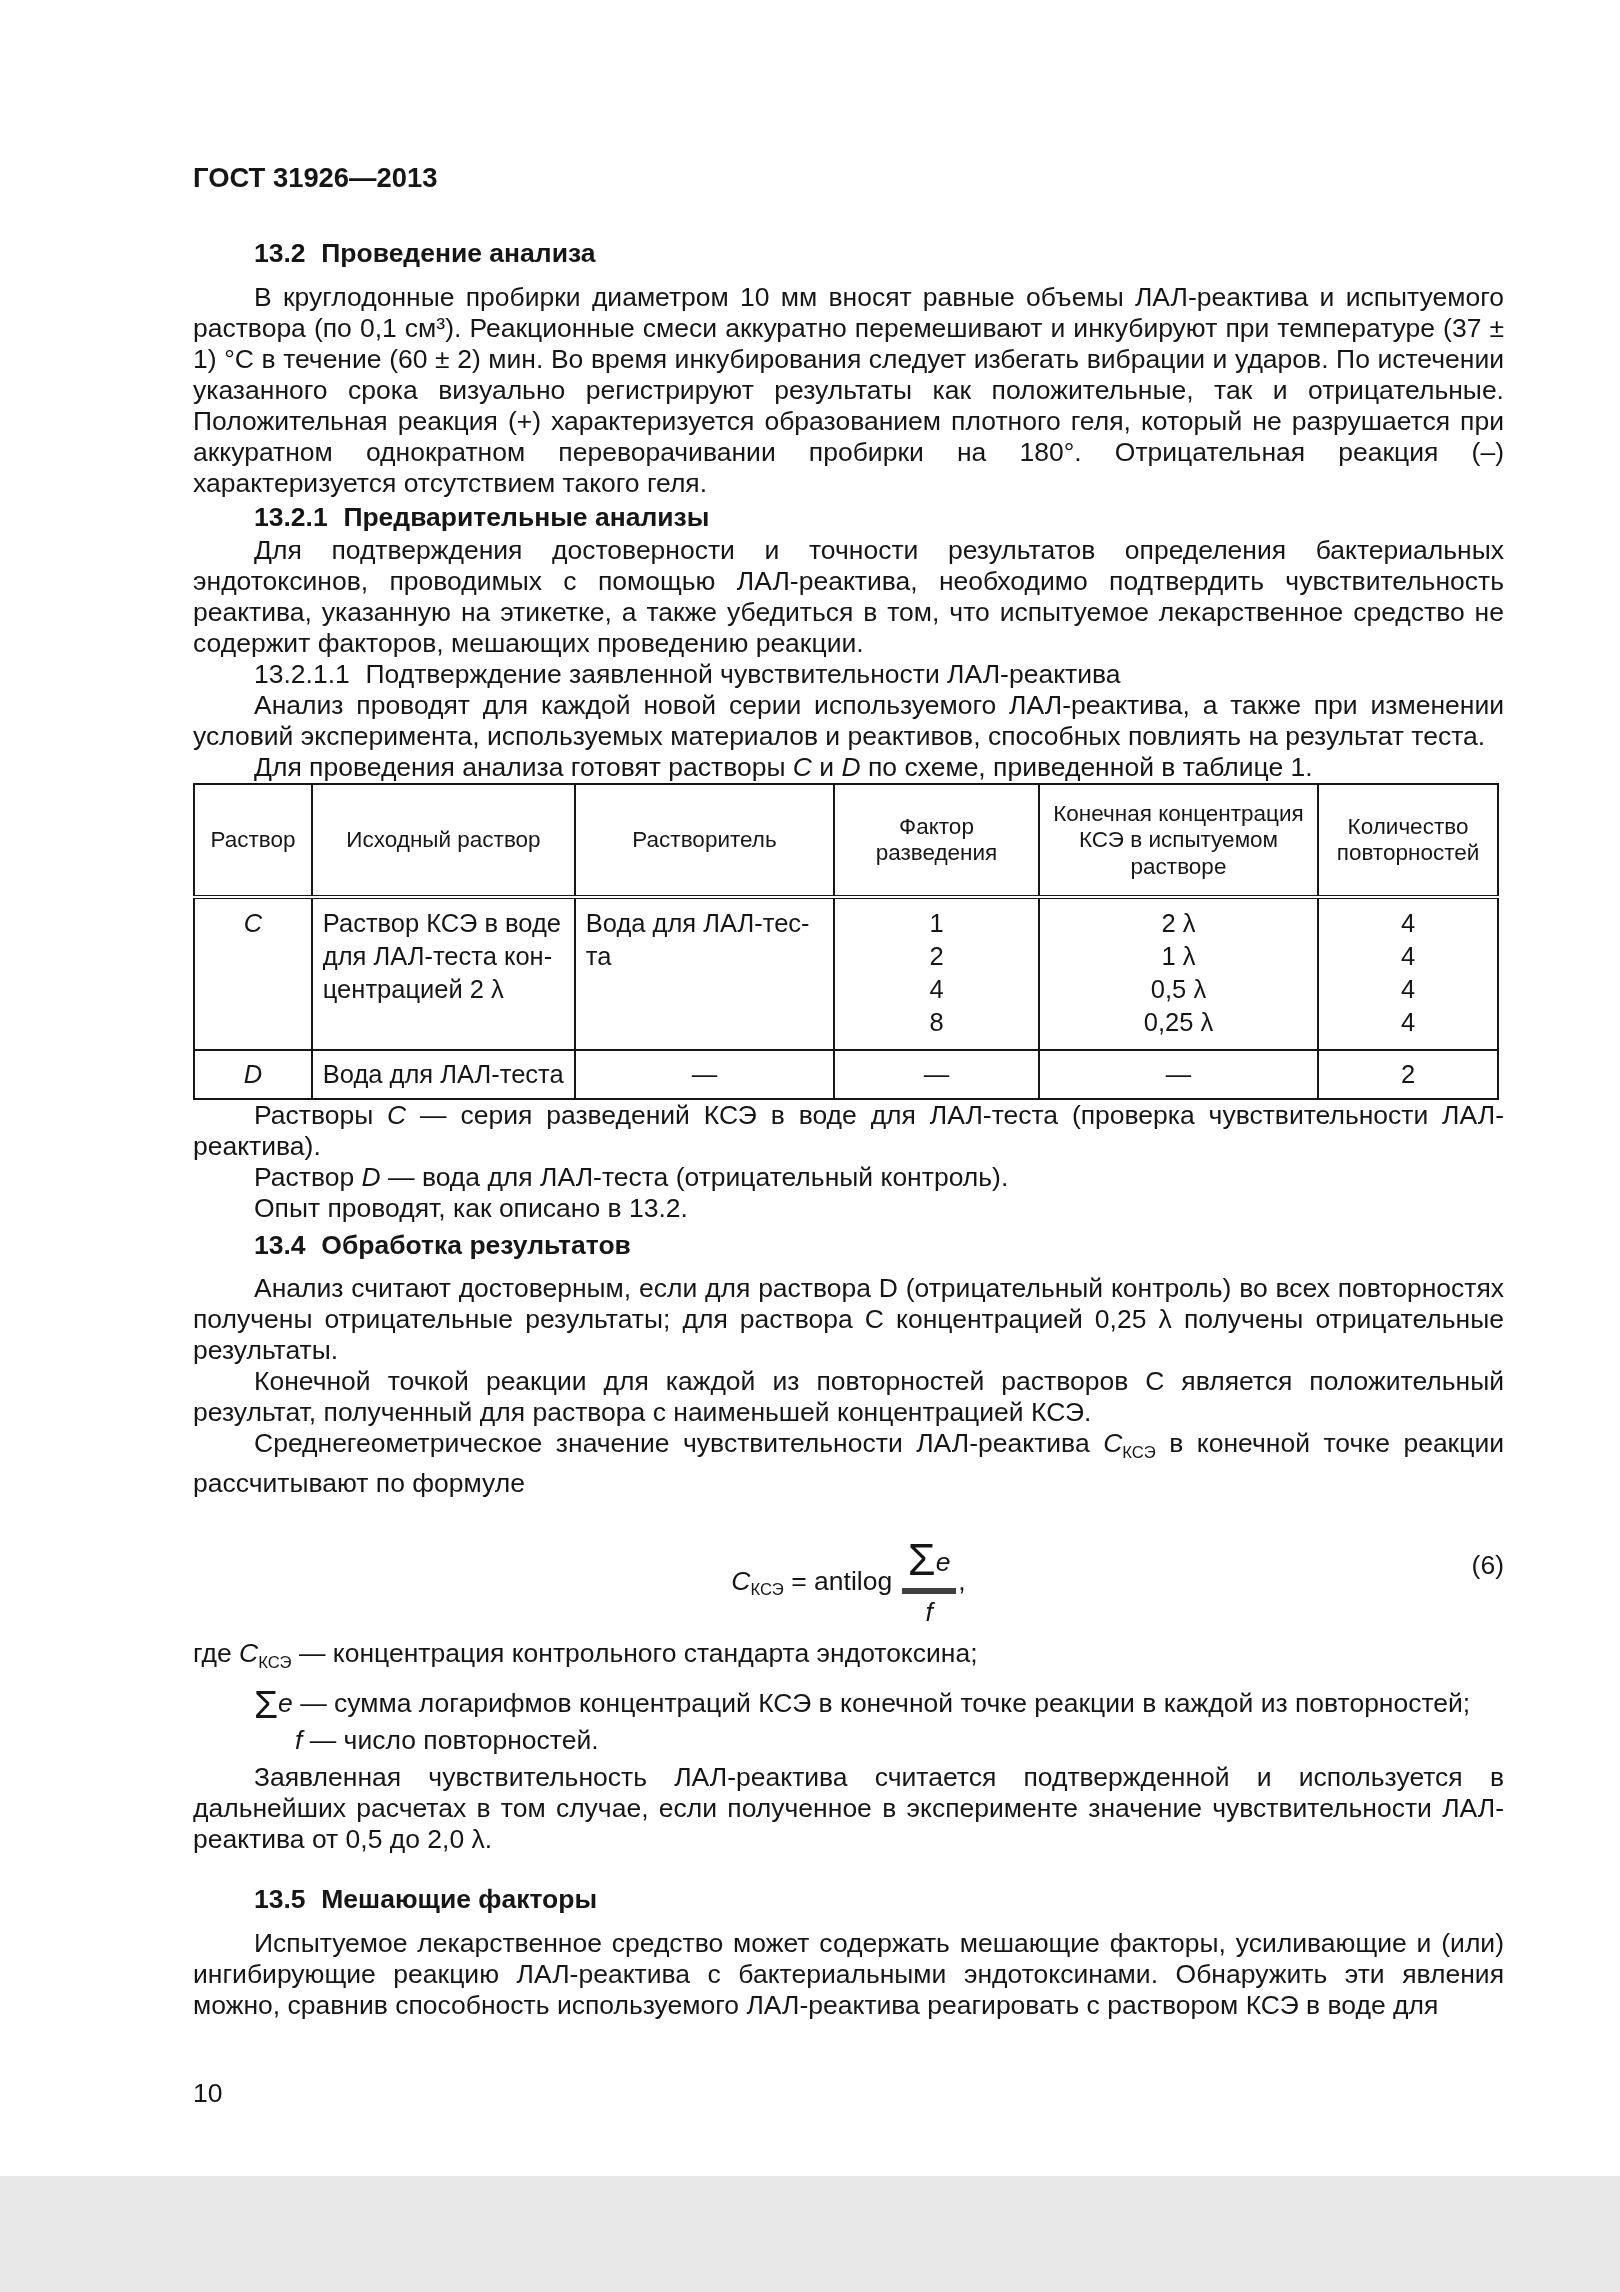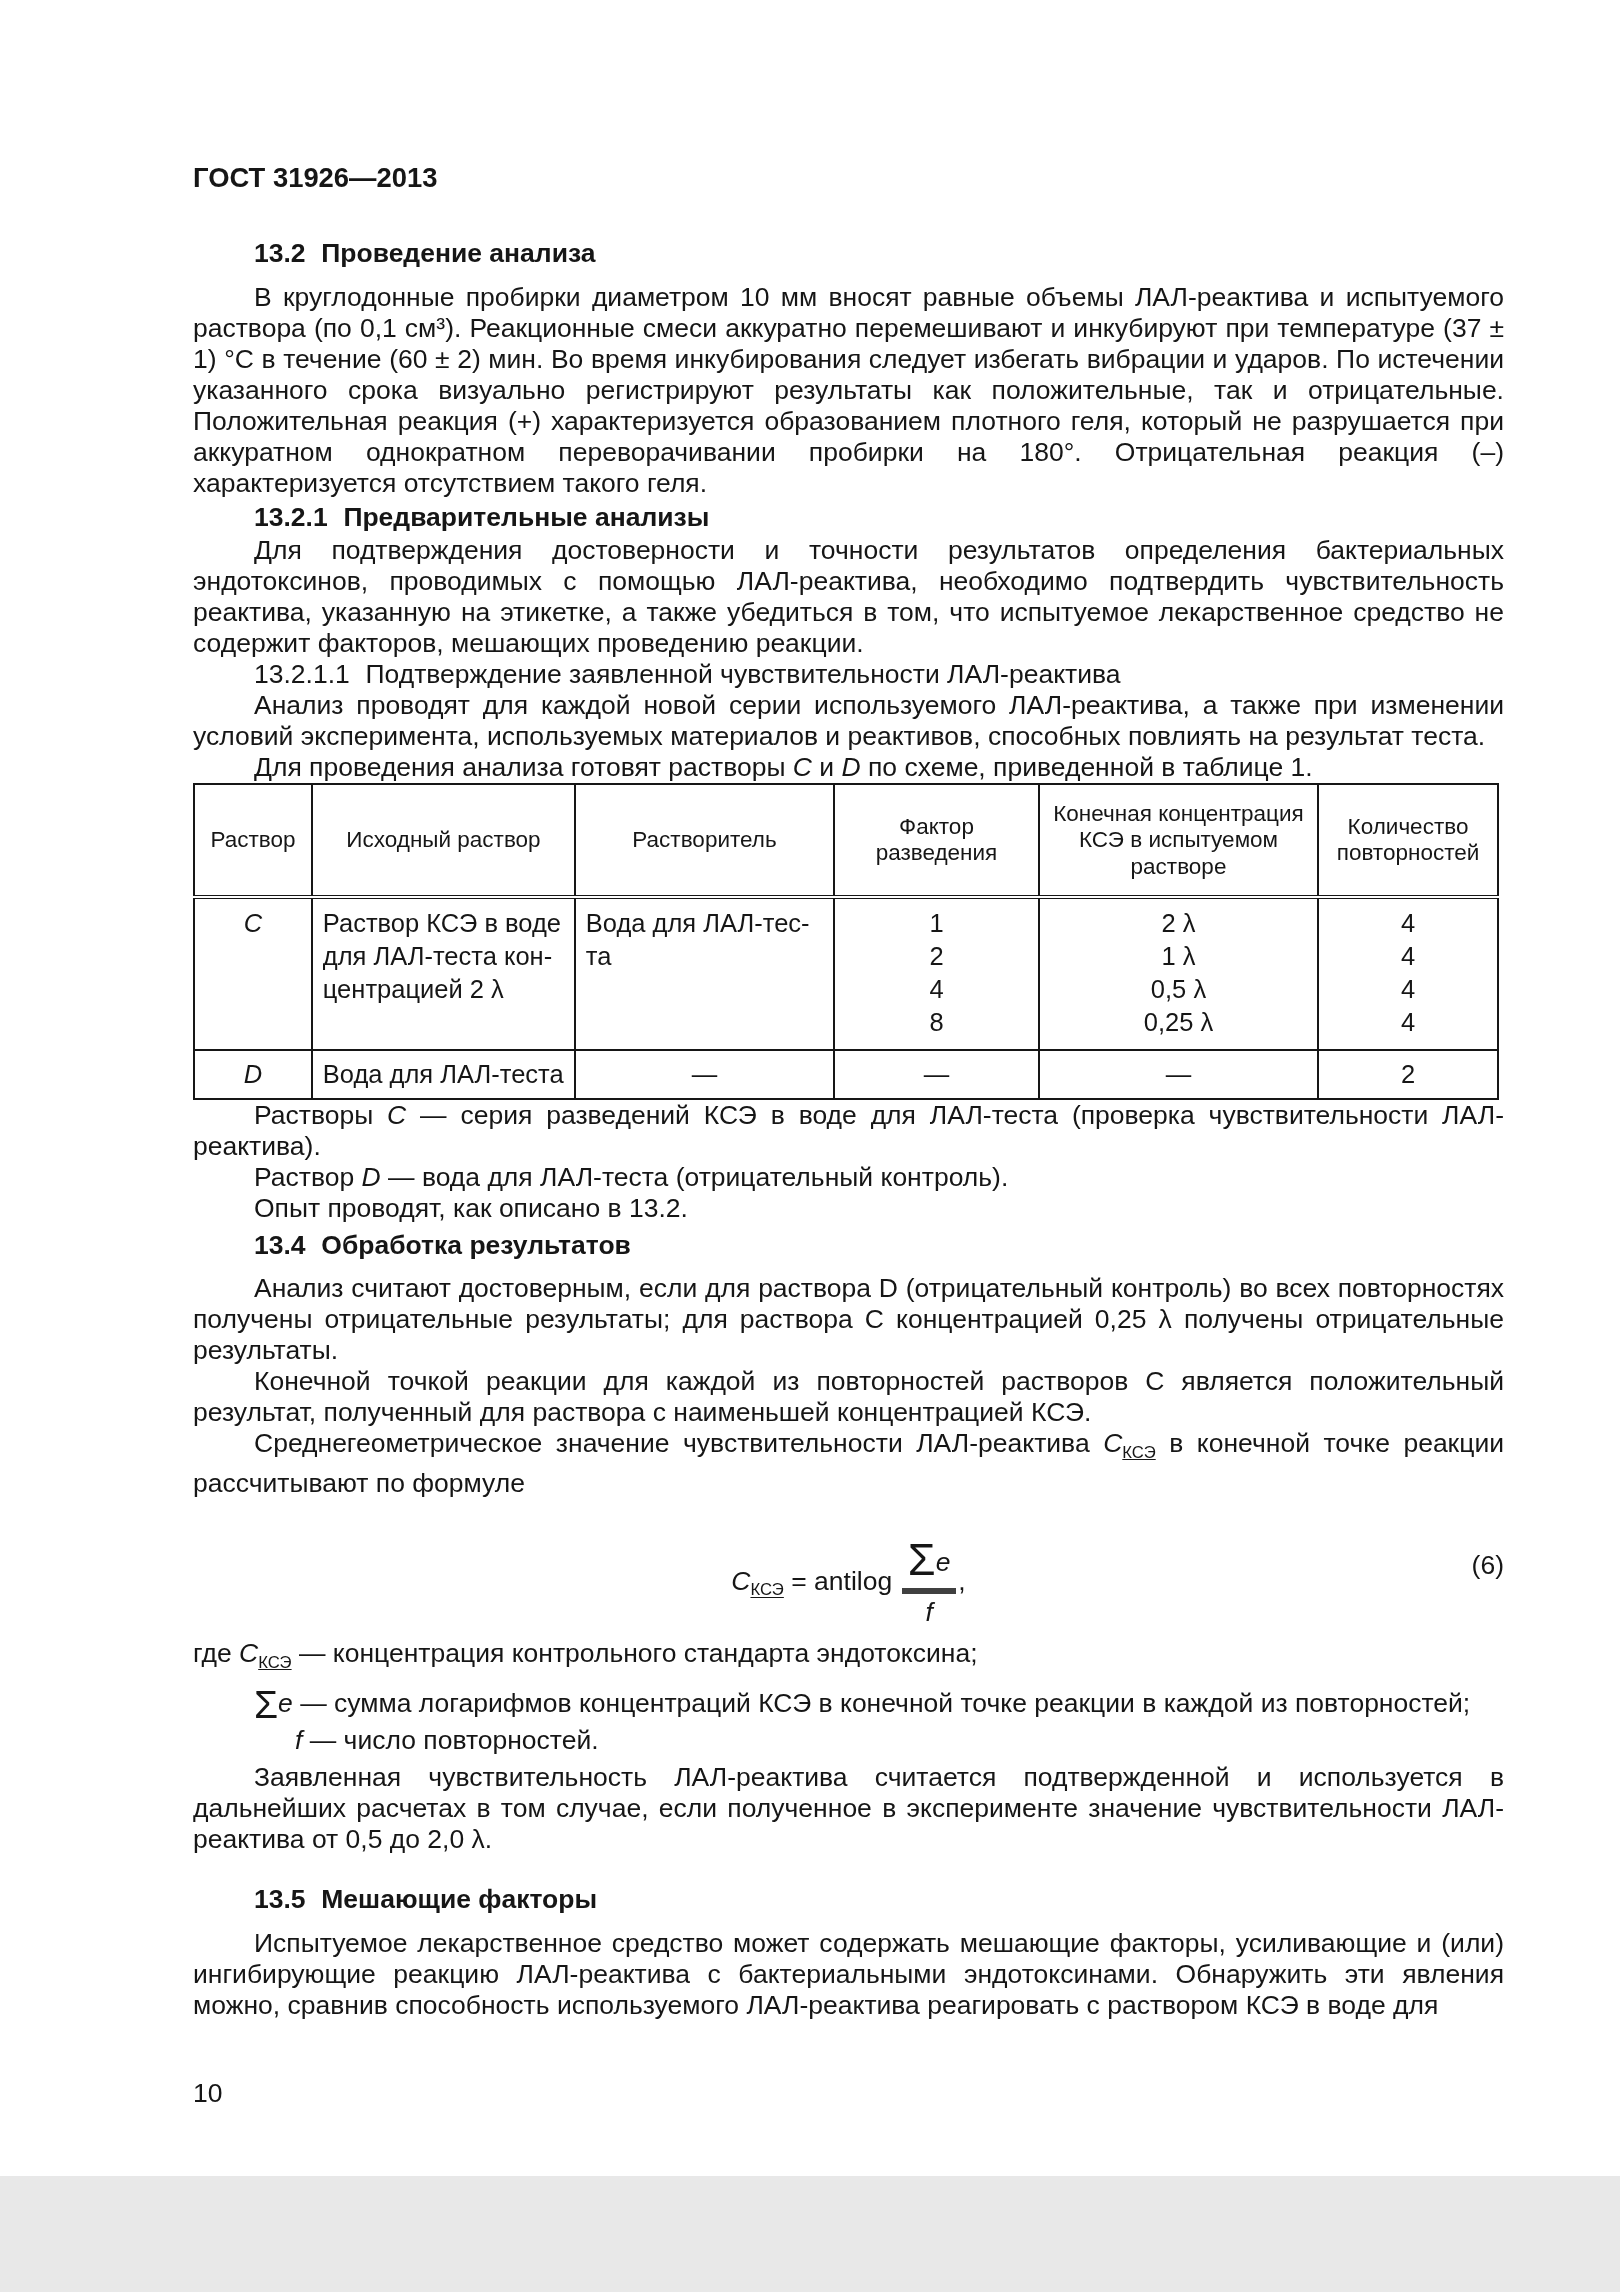--- a/index.html
+++ b/index.html
@@ -39,21 +39,21 @@
     text-indent:61px;
     margin:2.9px 0 2.9px 0;
   }
   .h4{
     font-weight:normal;
     text-indent:61px;
     margin:0;
   }
   .hnum{margin-right:15.7px;}
   .it{font-style:italic;}
-  sub.sm{font-size:16.7px;vertical-align:-5.9px;letter-spacing:0;text-decoration:underline;}
+  sub.sm{font-size:16.7px;vertical-align:-5.9px;letter-spacing:0;}
   
   .tcap{
     margin:27.4px 0 9.8px 0;
     font-size:25.5px;
   }
   .tcap-word{letter-spacing:5.9px;}
   .tcap-num{margin:0 7.8px 0 9.8px;}
   table.schema{
     border-collapse:collapse;
     width:1304px;

